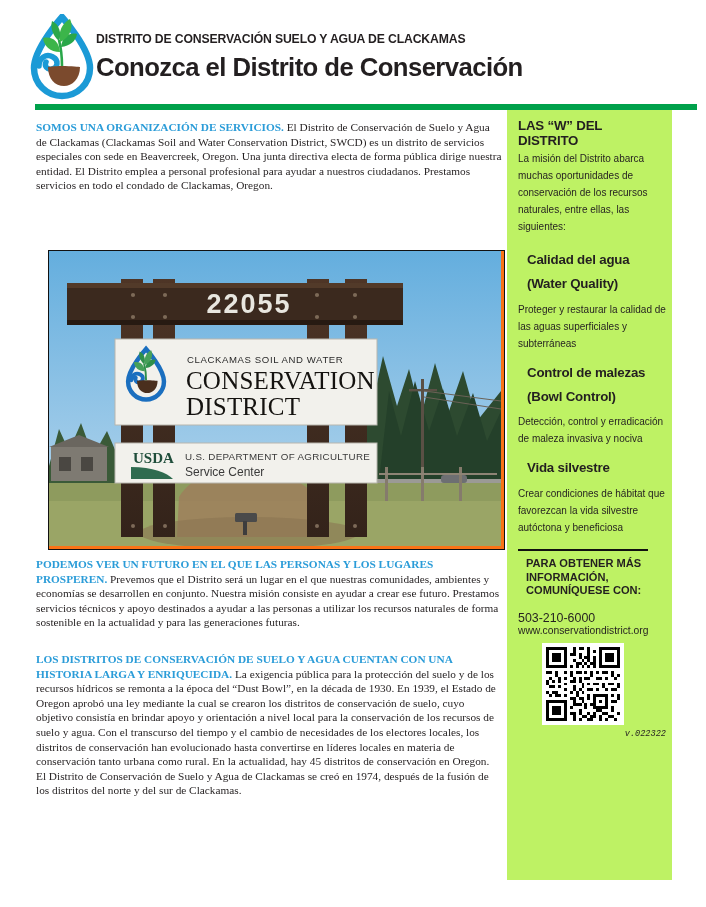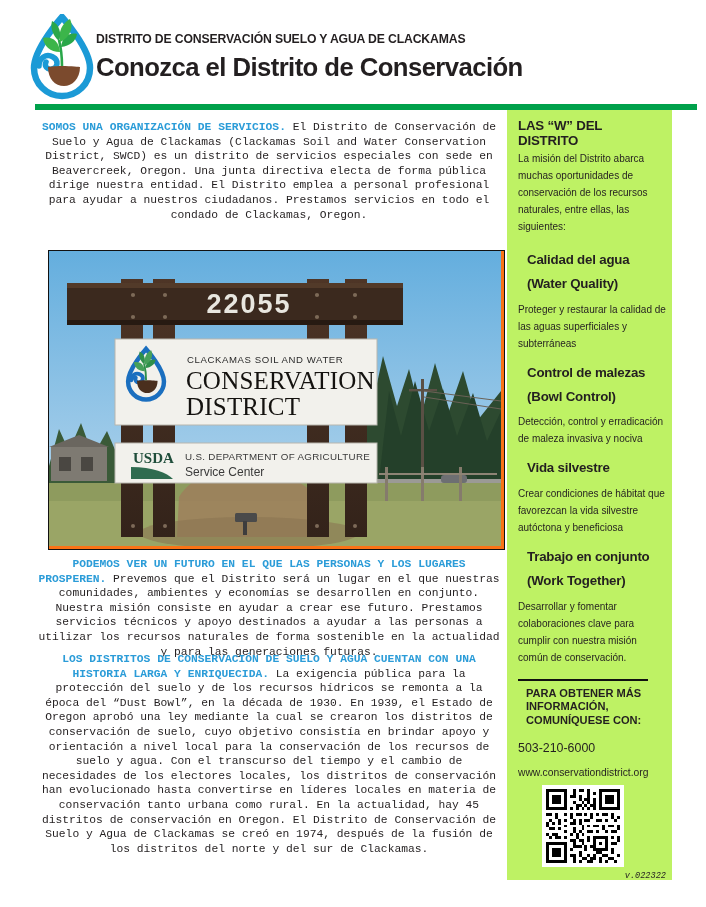--- a/index.html
+++ b/index.html
@@ -52,25 +52,25 @@
     position:absolute; left:35px; top:104px;
     width:662px; height:6px;
     background:#00a14b;
   }
 
   
   #main-col{
     position:absolute; left:36px; top:120px; width:468px;
   }
   .para{
-    font-family:Liberation Mono, monospace;
+    font-family:Liberation Serif, serif;
     font-size:11.3px;
     line-height:14.6px;
     color:#231f20;
-    text-align:center;
+    text-align:left;
     margin:0 0 0 0;
   }
   .lead{
     color:#2b9cd8;
     font-weight:bold;
   }
   #para1{width:466px;}
   #para2{position:absolute; left:0; top:437px; width:466px;}
   #para3{position:absolute; left:0; top:532px; width:466px;}
 
@@ -139,21 +139,21 @@
     font-size:12.4px;
     line-height:14px;
     color:#231f20;
     margin:14px 0 0 0;
   }
   #sb-url{
     font-family:"Liberation Sans", sans-serif;
     font-size:10.3px;
     line-height:12px;
     color:#231f20;
-    margin:12px 0 0 0;
+    margin:0 0 0 0;
   }
   #qr-wrap{
     margin:6px 0 0 24px;
     width:82px;height:82px;
     background:#fff;
     padding:4px;
     box-sizing:border-box;
   }
   #qr-wrap svg{display:block;width:74px;height:74px;}
   #version{
@@ -327,25 +327,20 @@
       <div class="sb-h">Control de malezas</div>
       <div class="sb-h">(Bowl Control)</div>
       <div class="sb-b">Detección, control y erradicación de maleza invasiva y nociva</div>
     </div>
 
     <div class="sb-block">
       <div class="sb-h">Vida silvestre</div>
       <div class="sb-b">Crear condiciones de hábitat que favorezcan la vida silvestre autóctona y beneficiosa</div>
     </div>
 
-    <div class="sb-block">
-      <div class="sb-h">Trabajo en conjunto</div>
-      <div class="sb-h">(Work Together)</div>
-      <div class="sb-b">Desarrollar y fomentar colaboraciones clave para cumplir con nuestra misión común de conservación.</div>
-    </div>
 
     <div id="sb-divider"></div>
 
     <div>
       <div class="sb-contact-h">PARA OBTENER MÁS</div>
       <div class="sb-contact-h">INFORMACIÓN,</div>
       <div class="sb-contact-h">COMUNÍQUESE CON:</div>
       <div id="sb-phone">503-210-6000</div>
       <div id="sb-url">www.conservationdistrict.org</div>
     </div>

